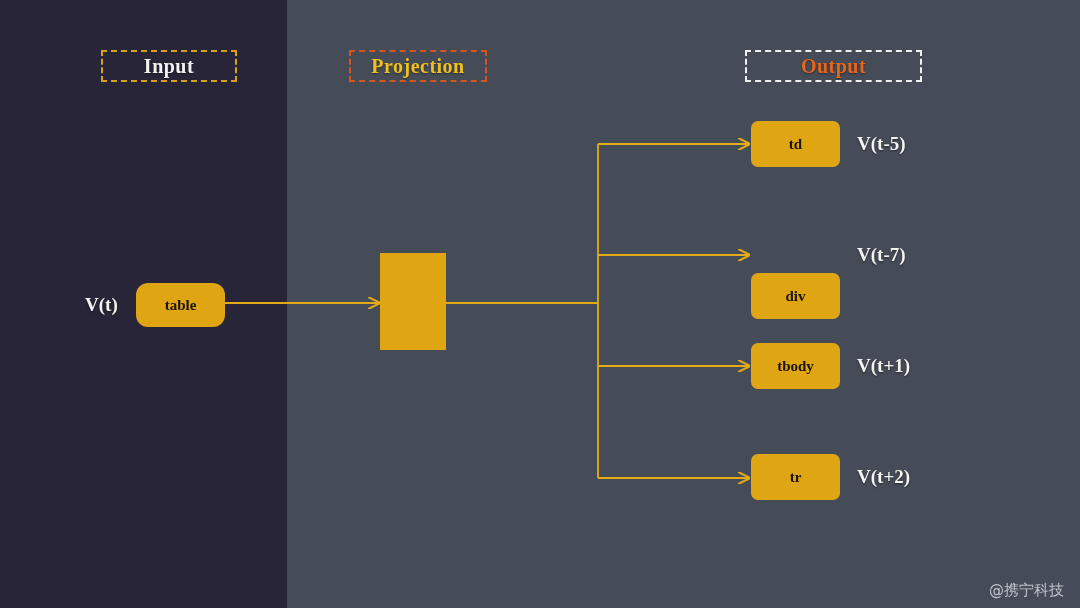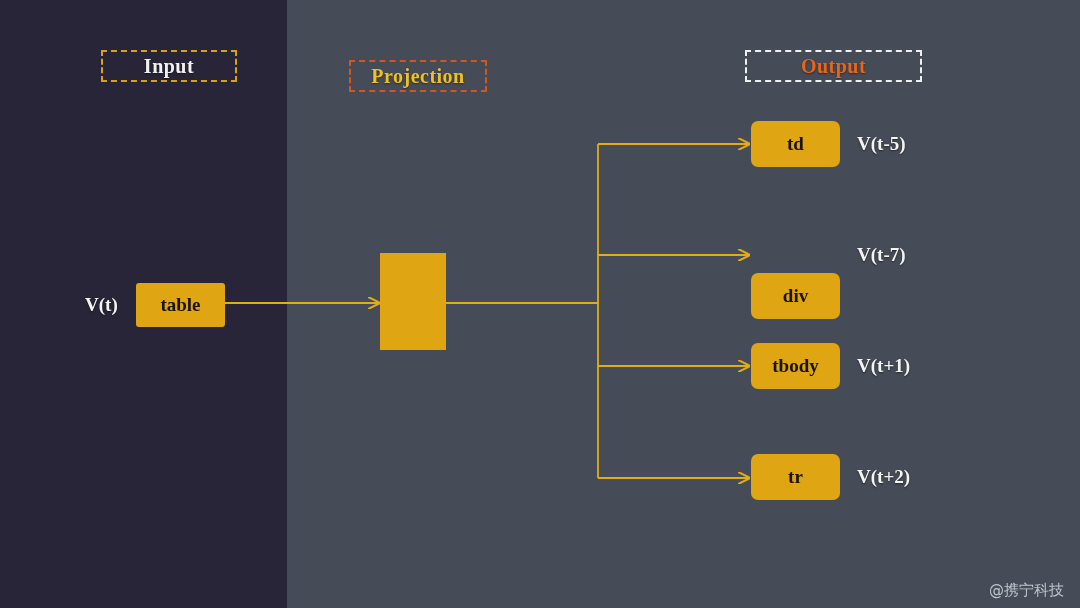--- a/index.html
+++ b/index.html
@@ -52,48 +52,47 @@
     border: 2px dashed #d8a11a;
     color: #f2f2f0;
   }
   .chip-projection {
     left: 349px;
     top: 50px;
     width: 138px;
     height: 32px;
     border: 2px dashed #d4551d;
     color: #f0c020;
-    margin-top: 10px;
   }
   .chip-output {
     left: 745px;
     top: 50px;
     width: 177px;
     height: 32px;
     border: 2px dashed #f0f0f0;
     color: #e8651c;
   }
   
   .node {
     position: absolute;
     box-sizing: border-box;
     display: flex;
     align-items: center;
     justify-content: center;
     background: #dfa513;
     color: #1a1405;
     font-weight: bold;
-    font-size: 19px;
+    font-size: 15px;
   }
   .node-input {
     left: 136px;
     top: 283px;
     width: 89px;
     height: 44px;
-    border-radius: 3px;
+    border-radius: 12px;
   }
   .node-out {
     width: 89px;
     height: 46px;
     border-radius: 7px;
     left: 751px;
   }
   .node-out-0 { top: 121px; }
   .node-out-1 { top: 245px; margin-top: 28px; }
   .node-out-2 { top: 343px; }

